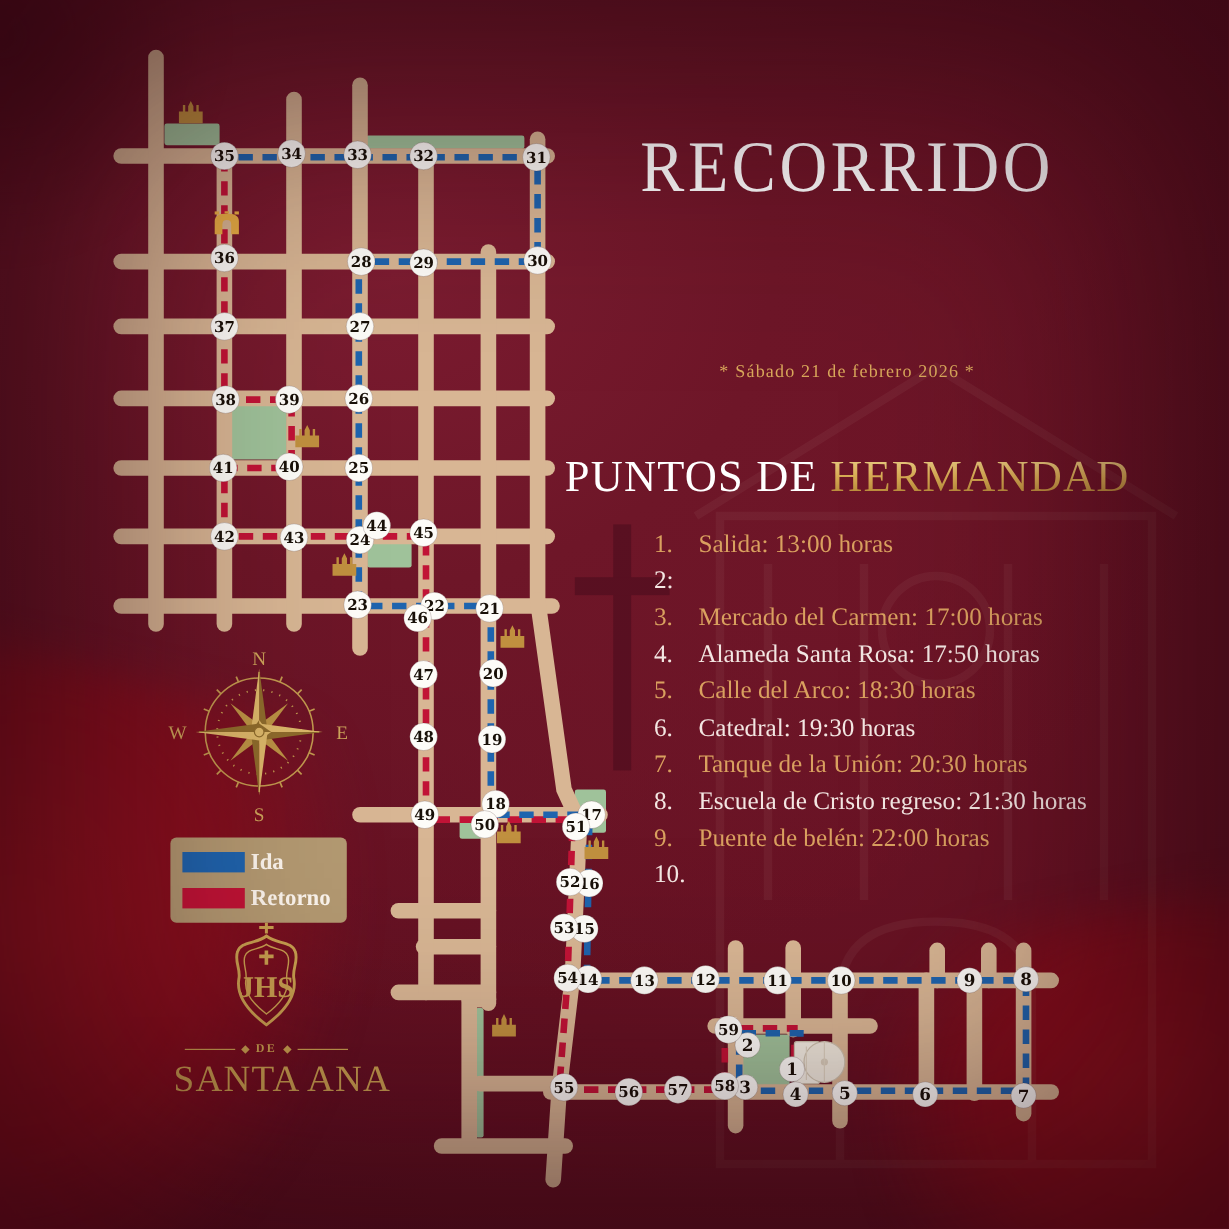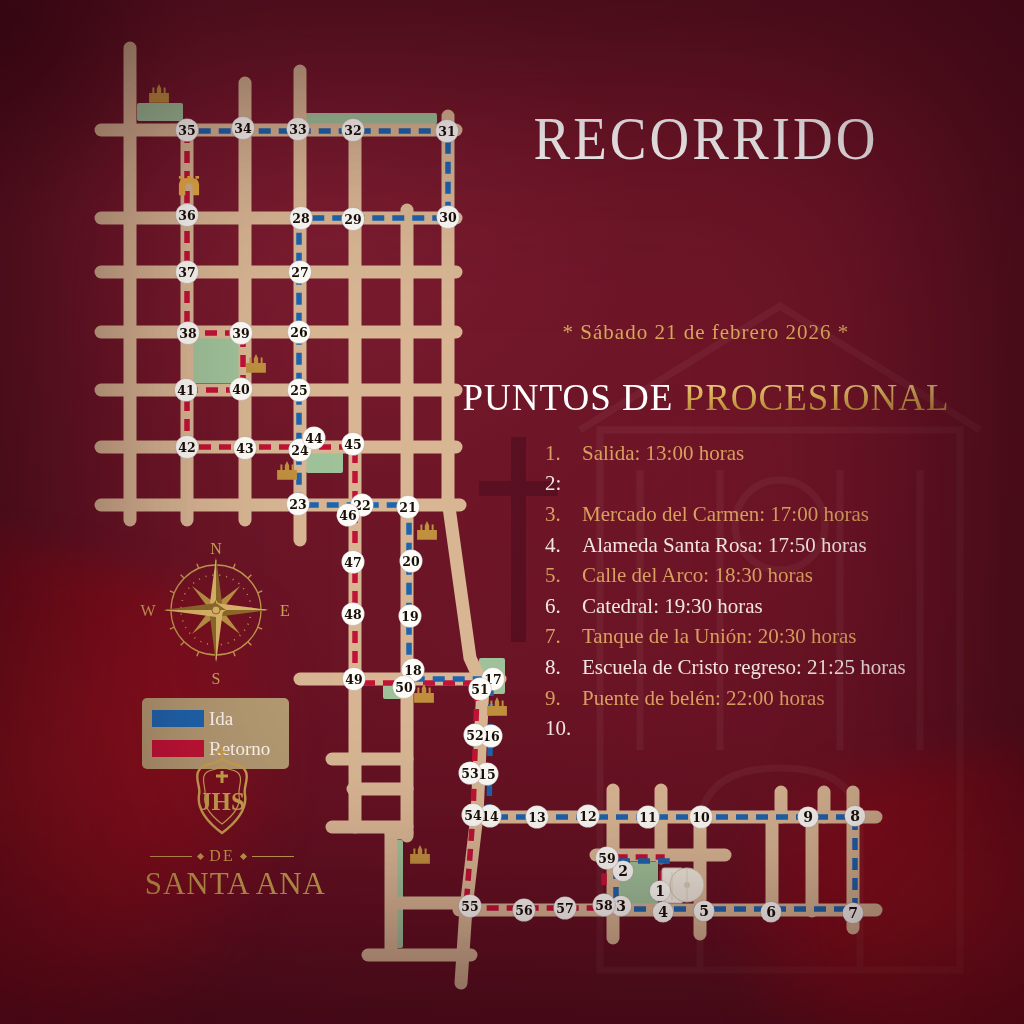--- a/index.html
+++ b/index.html
@@ -17,38 +17,38 @@
     background:radial-gradient(ellipse at 55% 45%, #9b121e 0%, #860d1a 45%, rgba(120,9,24,0) 75%);}
   .drape.tl{left:-120px;top:-90px;width:300px;height:300px;
     background:radial-gradient(ellipse at 40% 40%, #4a0a18 0%, rgba(74,10,24,0) 70%);}
   svg.map{position:absolute;left:0;top:0;}
   #markers-g text{font-family:"DejaVu Serif",serif;}
   .col{position:absolute;left:423px;width:566px;text-align:center;}
   .t-recorrido{top:104px;font-size:55px;color:#ffffff;letter-spacing:3px;transform:scaleY(1.1);transform-origin:top center;font-weight:400;}
   .t-procesional{top:164px;font-size:60px;letter-spacing:1px;font-weight:400;}
   .gold-grad{background:linear-gradient(180deg,#efd693 0%,#d8ab54 48%,#a87a2d 100%);-webkit-background-clip:text;background-clip:text;color:transparent;}
   .t-sub{top:227px;font-size:24px;line-height:29px;color:#f6e2d9;}
-  .t-date{top:320px;font-size:21px;letter-spacing:1px;color:#d9a85b;}
+  .t-date{top:302px;font-size:15px;letter-spacing:1px;color:#d9a85b;}
   .t-heading{top:376px;font-size:37px;letter-spacing:1px;white-space:nowrap;}
   .t-heading .w{color:#ffffff;}
   .ref-list{position:absolute;left:545px;top:438px;width:440px;text-align:left;}
   .ref-item{display:grid;grid-template-columns:37px 1fr;height:30.6px;align-items:center;font-size:21px;}
   .ref-item.gold{color:#d9a05f;}
   .ref-item.light{color:#f3e6e2;}
   .legend{position:absolute;left:142px;top:698px;width:147px;height:71px;background:#b49a72;border-radius:5px;
-    display:flex;flex-direction:column;justify-content:center;gap:8px;padding-left:10px;box-sizing:border-box;}
+    display:flex;flex-direction:column;justify-content:center;gap:8px;padding-left:10px;box-sizing:border-box;font-weight:bold;}
   .legend-row{display:flex;align-items:center;gap:5px;}
   .legend-sw{width:52px;height:17px;}
   .legend-label{color:#fdf6ee;font-size:19px;}
-  .logo{position:absolute;left:118px;top:747px;width:208px;text-align:center;color:#c9a050;}
+  .logo{position:absolute;left:118px;top:768px;width:208px;text-align:center;color:#c9a050;}
   .logo-l1{font-size:24px;letter-spacing:2px;margin-top:4px;}
   .logo-de{display:flex;align-items:center;justify-content:center;gap:6px;margin-top:2px;}
   .logo-de .rule{width:42px;height:0;border-top:1.5px solid #c9a050;}
   .logo-de .dia{width:5px;height:5px;background:#c9a050;transform:rotate(45deg);}
-  .logo-de .de{font-size:16px;letter-spacing:2px;}
+  .logo-de .de{font-size:10px;letter-spacing:2px;font-weight:bold;}
   .logo-l3{font-size:31px;letter-spacing:1px;margin-top:1px;text-align:right;}
   .logo-l4{font-size:10.5px;letter-spacing:5.5px;color:#d2b277;margin-top:7px;}
 </style>
 </head>
 <body>
 
 <div class="canvas">
   <div class="drape tl"></div>
   <div class="drape bl"></div>
   <div class="drape br"></div>
@@ -427,21 +427,21 @@
         </g>
         <g>
           <circle cx="607" cy="858" r="11.5" fill="#fdfcf8" stroke="rgba(40,10,10,0.2)" stroke-width="0.8"></circle>
           <text x="607" y="858" text-anchor="middle" dy="0.36em" font-size="12.5" font-weight="700" fill="#181008">59</text>
         </g>
       </g>
   </svg>
 
   <div class="col t-recorrido">RECORRIDO</div>
   <div class="col t-date">* Sábado 21 de febrero 2026 *</div>
-  <div class="col t-heading"><span class="w">PUNTOS DE </span><span class="gold-grad">PROCESIONAL</span></div>
+  <div class="col t-heading"><span class="w">PUNTOS DE </span><span class="gold-grad">HERMANDAD</span></div>
   <div class="ref-list" id="ref-list">
       <div class="ref-item gold">
         <span>1.</span>
         <span>Salida: 13:00 horas</span>
       </div>
       <div class="ref-item light">
         <span>2:</span>
       </div>
       <div class="ref-item gold">
         <span>3.</span>
@@ -458,21 +458,21 @@
       <div class="ref-item light">
         <span>6.</span>
         <span>Catedral: 19:30 horas</span>
       </div>
       <div class="ref-item gold">
         <span>7.</span>
         <span>Tanque de la Unión: 20:30 horas</span>
       </div>
       <div class="ref-item light">
         <span>8.</span>
-        <span>Escuela de Cristo regreso: 21:25 horas</span>
+        <span>Escuela de Cristo regreso: 21:30 horas</span>
       </div>
       <div class="ref-item gold">
         <span>9.</span>
         <span>Puente de belén: 22:00 horas</span>
       </div>
       <div class="ref-item light">
         <span>10.</span>
       </div>
     </div>
 

